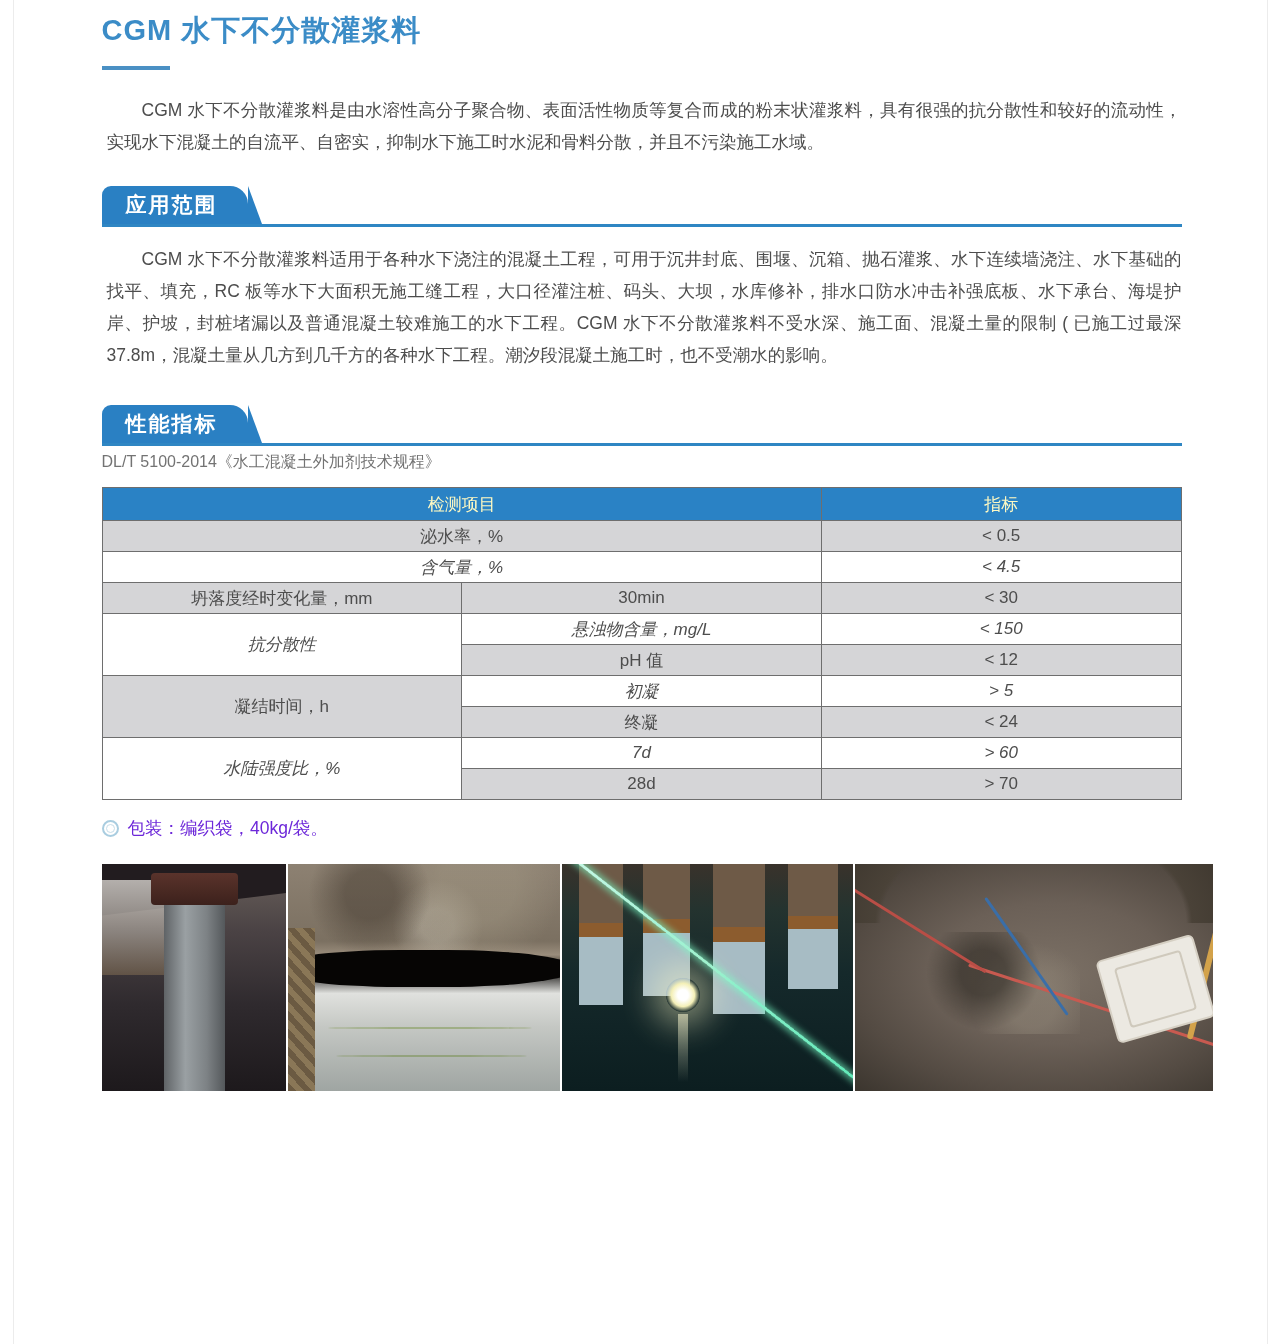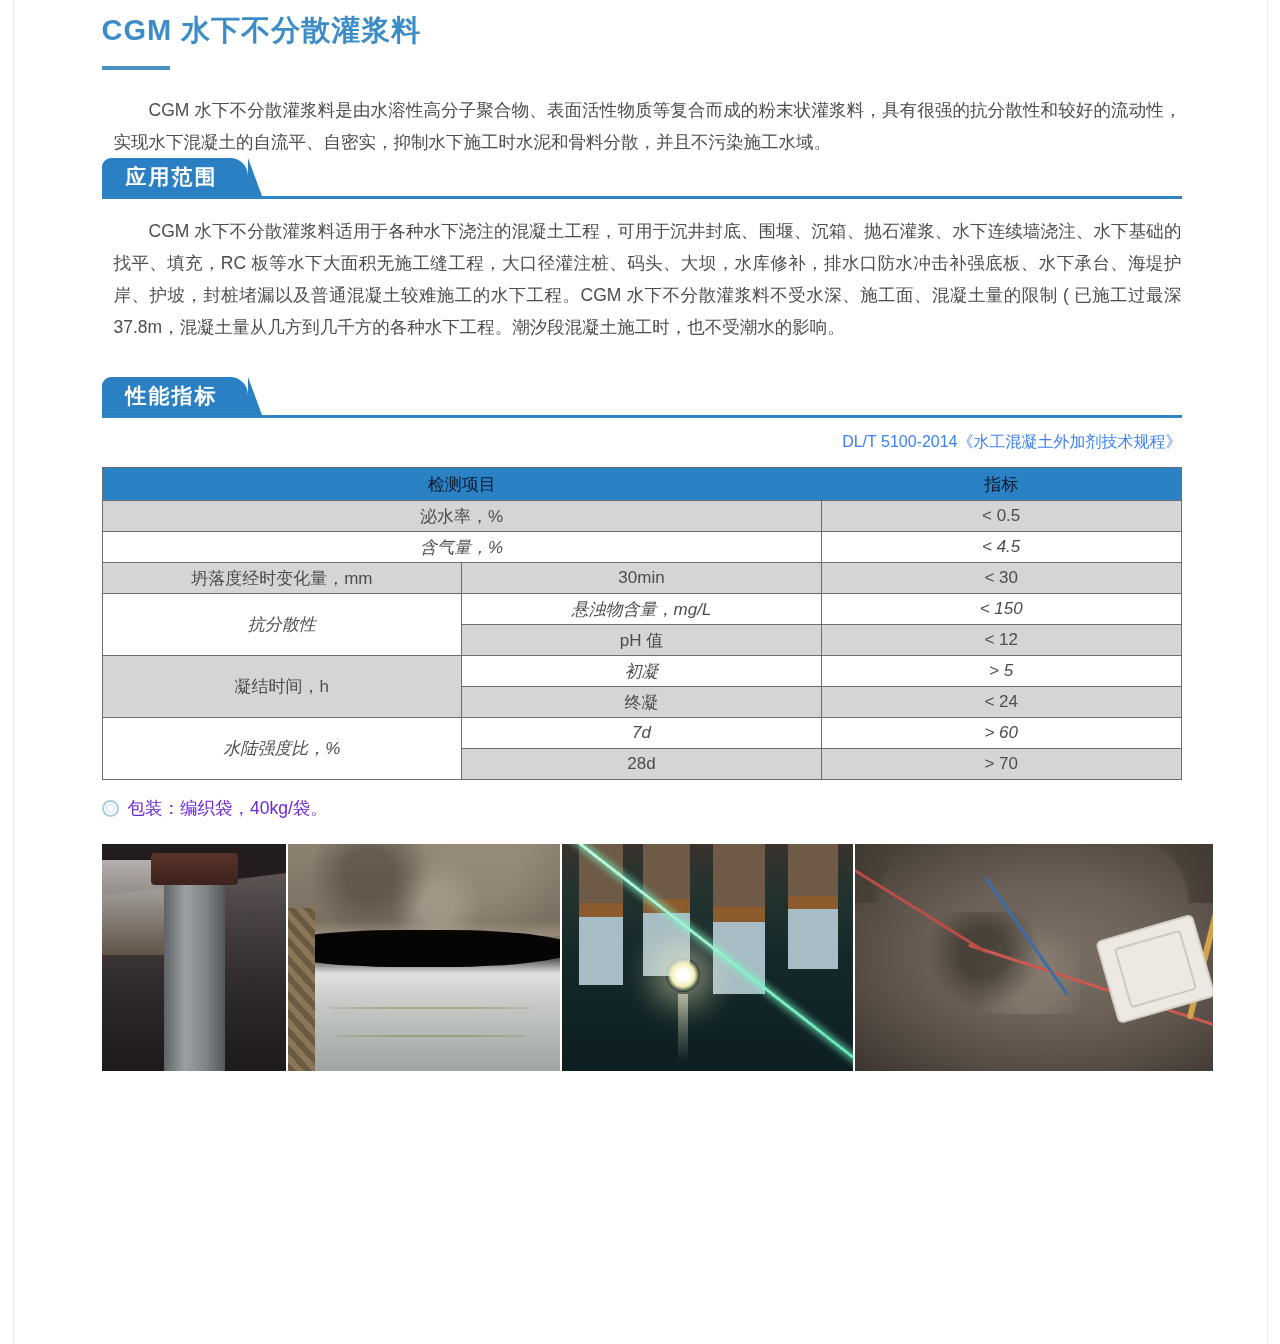--- a/index.html
+++ b/index.html
@@ -6,44 +6,44 @@
   body { font-family:"Liberation Sans","DejaVu Sans",sans-serif; }
   .page {
     position:relative; width:1255px; height:1344px; margin:0 auto;
     background:#ffffff; box-sizing:border-box;
     border-left:1px solid #ececec; border-right:1px solid #ececec;
     padding:12px 85px 0 88px; overflow:hidden;
   }
   .title { margin:0; font-size:29px; line-height:36px; font-weight:bold; color:#3b8cc7; letter-spacing:1px; }
   .title-dash { margin-top:18px; width:68px; height:4px; background:#4a90c4; }
   .para {
-    margin:24px 0 0 12px; font-size:17.5px; line-height:32px; color:#4d4d4d;
+    margin:24px 0 0 5px; font-size:17.5px; line-height:32px; color:#4d4d4d;
     text-indent:2em; text-align:justify;
   }
-  .section-head { position:relative; }
+  .section-head { margin-top:28px; position:relative; }
   .tab {
     display:inline-block; position:relative; height:38px; line-height:38px;
     padding:0 30px 0 24px; background:#2a80c3; color:#ffffff;
     font-size:21px; font-weight:bold; letter-spacing:2px;
     border-radius:9px 18px 0 0; vertical-align:bottom;
   }
   .tab::after {
     content:""; position:absolute; right:-14px; bottom:0; width:0; height:0;
     border-bottom:38px solid #2a80c3; border-right:14px solid transparent;
   }
   .tab-line { height:3px; background:#2f86c3; }
-  .standard-ref { margin:14px 0 0 0; font-size:16px; color:#3b82f6; text-align:right; }
+  .standard-ref { margin:6px 0 0 0; font-size:16px; color:#737373; text-align:left; }
 
   table.perf { width:100%; border-collapse:collapse; table-layout:fixed; margin-top:14px; }
   table.perf col { width:33.33%; }
   table.perf th, table.perf td {
     border:1px solid #6e6e6e; text-align:center; vertical-align:middle;
     font-size:17px; color:#4d4d4d; padding:0; height:30px;
   }
-  table.perf thead th { background:#2a82c5; color:#0f172a; font-weight:normal; height:32px; }
+  table.perf thead th { background:#2a82c5; color:#fef9c3; font-weight:normal; height:32px; }
   td.gray { background:#d5d5d7;margin-left:28px; }
   td.white { background:#ffffff;font-style:italic; }
 
   .bullets { margin-top:16px; }
   .bullet-row { display:flex; align-items:center; margin:0 0 15px 0; font-size:17.5px; color:#6d28d9; }
   .bullet-icon { width:13px; height:13px; border:2.5px solid #a9cde0; border-radius:50%; position:relative; flex:none; margin-right:9px; background:#fff; }
   .bullet-icon::after { content:""; position:absolute; inset:2px; border:1.5px solid #c6dde9; border-radius:50%; }
 
   
   .photos { margin-top:24px; display:flex; gap:2px; height:227px; }

